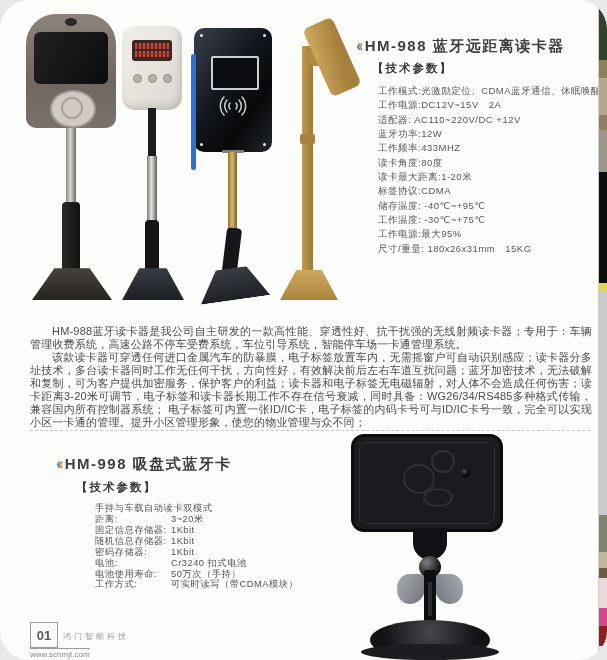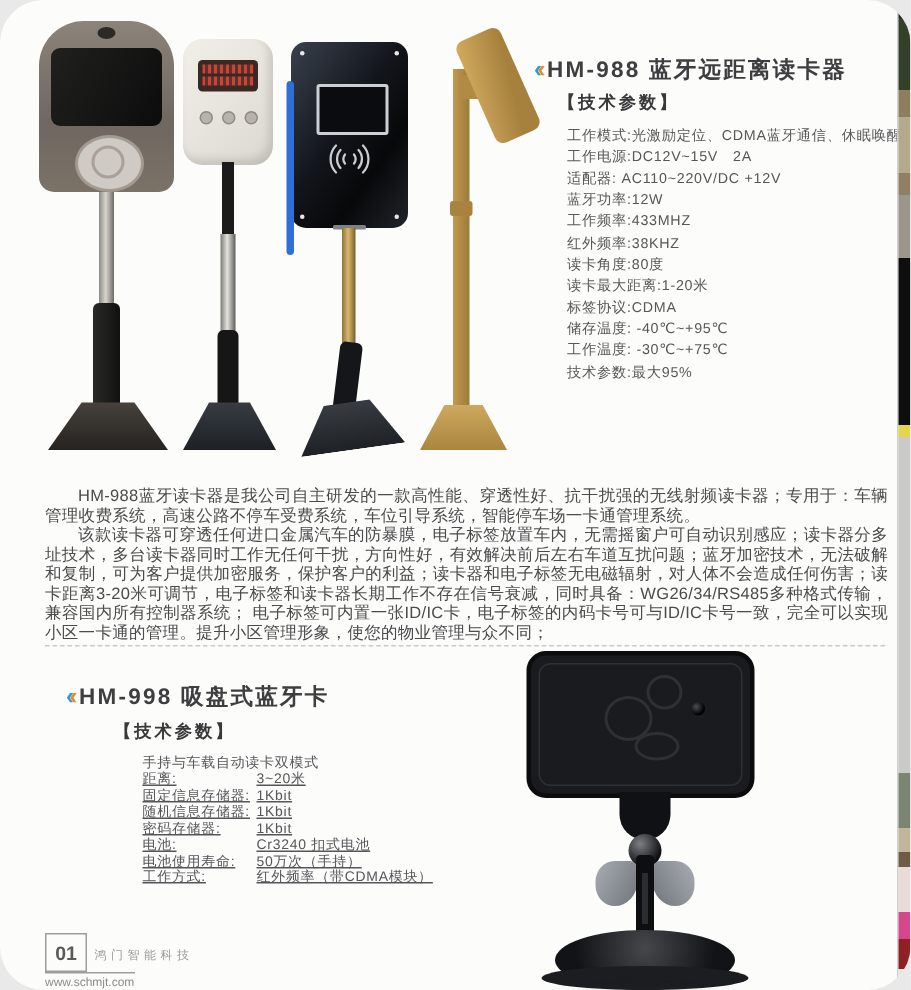--- a/index.html
+++ b/index.html
@@ -27,21 +27,21 @@
   
   .s1-specs{left:378px;top:84px;width:220px;font-size:9.5px;color:#57575a;line-height:14.35px;letter-spacing:.5px;}
   .s1-specs div{white-space:nowrap;}
   
   .desc{left:30px;top:325px;width:562px;font-size:11px;color:#4b4b4e;line-height:12.95px;text-align:justify;letter-spacing:.2px;}
   .desc p{margin:0;text-indent:2em;}
   .dashed-sep{left:30px;top:430px;width:560px;height:0;border-top:1px dashed #c9c9c9;}
   
   .s2-mode{left:95px;top:502px;font-size:9.3px;color:#55555a;letter-spacing:.5px;}
   .s2-specs{left:95px;top:514px;font-size:9.3px;color:#55555a;line-height:10.9px;letter-spacing:.5px;}
-  .s2-specs .row{display:flex;white-space:nowrap;text-decoration:underline;}
+  .s2-specs .row{display:flex;white-space:nowrap;}
   .s2-specs .lab{width:76px;}
   
   .pgnum{left:30px;top:622px;width:26px;height:24px;border:1px solid #9d9d9d;
     font-size:13px;font-weight:bold;color:#5a5a5a;display:flex;align-items:center;justify-content:center;}
   .company{left:63px;top:631px;font-size:8px;color:#9b9b9b;letter-spacing:3px;}
   .website{left:30px;top:648px;font-size:8px;color:#8b8b8b;border-top:1px solid #9d9d9d;padding-top:1px;}
   
   .device{position:absolute;}
   .trap{position:absolute;clip-path:polygon(0 100%,100% 100%,72% 12%,28% 12%);}
   
@@ -167,36 +167,36 @@
   <div class="abs sec-title" style="left:356px;top:37px;">
     <span class="chev"><span class="c1">‹</span><span class="c2">‹</span></span><span>HM-988 蓝牙远距离读卡器</span>
   </div>
   <div class="abs params-head" style="left:372px;top:61px;">【技术参数】</div>
   <div class="abs s1-specs">
     <div>工作模式:光激励定位、CDMA蓝牙通信、休眠唤醒</div>
     <div>工作电源:DC12V~15V　2A</div>
     <div>适配器: AC110~220V/DC +12V</div>
     <div>蓝牙功率:12W</div>
     <div>工作频率:433MHZ</div>
-    <div>红外频率:38KHZ</div>
     <div>读卡角度:80度</div>
     <div>读卡最大距离:1-20米</div>
     <div>标签协议:CDMA</div>
     <div>储存温度: -40℃~+95℃</div>
     <div>工作温度: -30℃~+75℃</div>
-    <div>技术参数:最大95%</div>
+    <div>工作电源:最大95%</div>
+    <div>尺寸/重量: 180x26x31mm　15KG</div>
   </div>
 
   <div class="abs desc">
     <p>HM-988蓝牙读卡器是我公司自主研发的一款高性能、穿透性好、抗干扰强的无线射频读卡器；专用于：车辆管理收费系统，高速公路不停车受费系统，车位引导系统，智能停车场一卡通管理系统。</p>
     <p>该款读卡器可穿透任何进口金属汽车的防暴膜，电子标签放置车内，无需摇窗户可自动识别感应；读卡器分多址技术，多台读卡器同时工作无任何干扰，方向性好，有效解决前后左右车道互扰问题；蓝牙加密技术，无法破解和复制，可为客户提供加密服务，保护客户的利益；读卡器和电子标签无电磁辐射，对人体不会造成任何伤害；读卡距离3-20米可调节，电子标签和读卡器长期工作不存在信号衰减，同时具备：WG26/34/RS485多种格式传输，兼容国内所有控制器系统； 电子标签可内置一张ID/IC卡，电子标签的内码卡号可与ID/IC卡号一致，完全可以实现小区一卡通的管理。提升小区管理形象，使您的物业管理与众不同；</p>
   </div>
   <div class="abs dashed-sep"></div>
 
-  <div class="abs sec-title" style="left:44px;top:455px;">
+  <div class="abs sec-title" style="left:56px;top:455px;">
     <span class="chev"><span class="c1">‹</span><span class="c2">‹</span></span><span>HM-998 吸盘式蓝牙卡</span>
   </div>
   <div class="abs params-head" style="left:76px;top:480px;">【技术参数】</div>
   <div class="abs s2-mode">手持与车载自动读卡双模式</div>
   <div class="abs s2-specs">
     <div class="row">
         <span class="lab">距离:</span>
         <span>3~20米</span>
       </div>
     <div class="row">
@@ -214,21 +214,21 @@
     <div class="row">
         <span class="lab">电池:</span>
         <span>Cr3240 扣式电池</span>
       </div>
     <div class="row">
         <span class="lab">电池使用寿命:</span>
         <span>50万次（手持）</span>
       </div>
     <div class="row">
         <span class="lab">工作方式:</span>
-        <span>红外频率（带CDMA模块）</span>
+        <span>可实时读写（带CDMA模块）</span>
       </div>
   </div>
 
   <div class="abs hm998">
     <div class="abs tag"></div>
     <div class="abs tag-c1"></div>
     <div class="abs tag-c2"></div>
     <div class="abs tag-c3"></div>
     <div class="abs tag-lens"></div>
     <div class="abs m-arm"></div>

